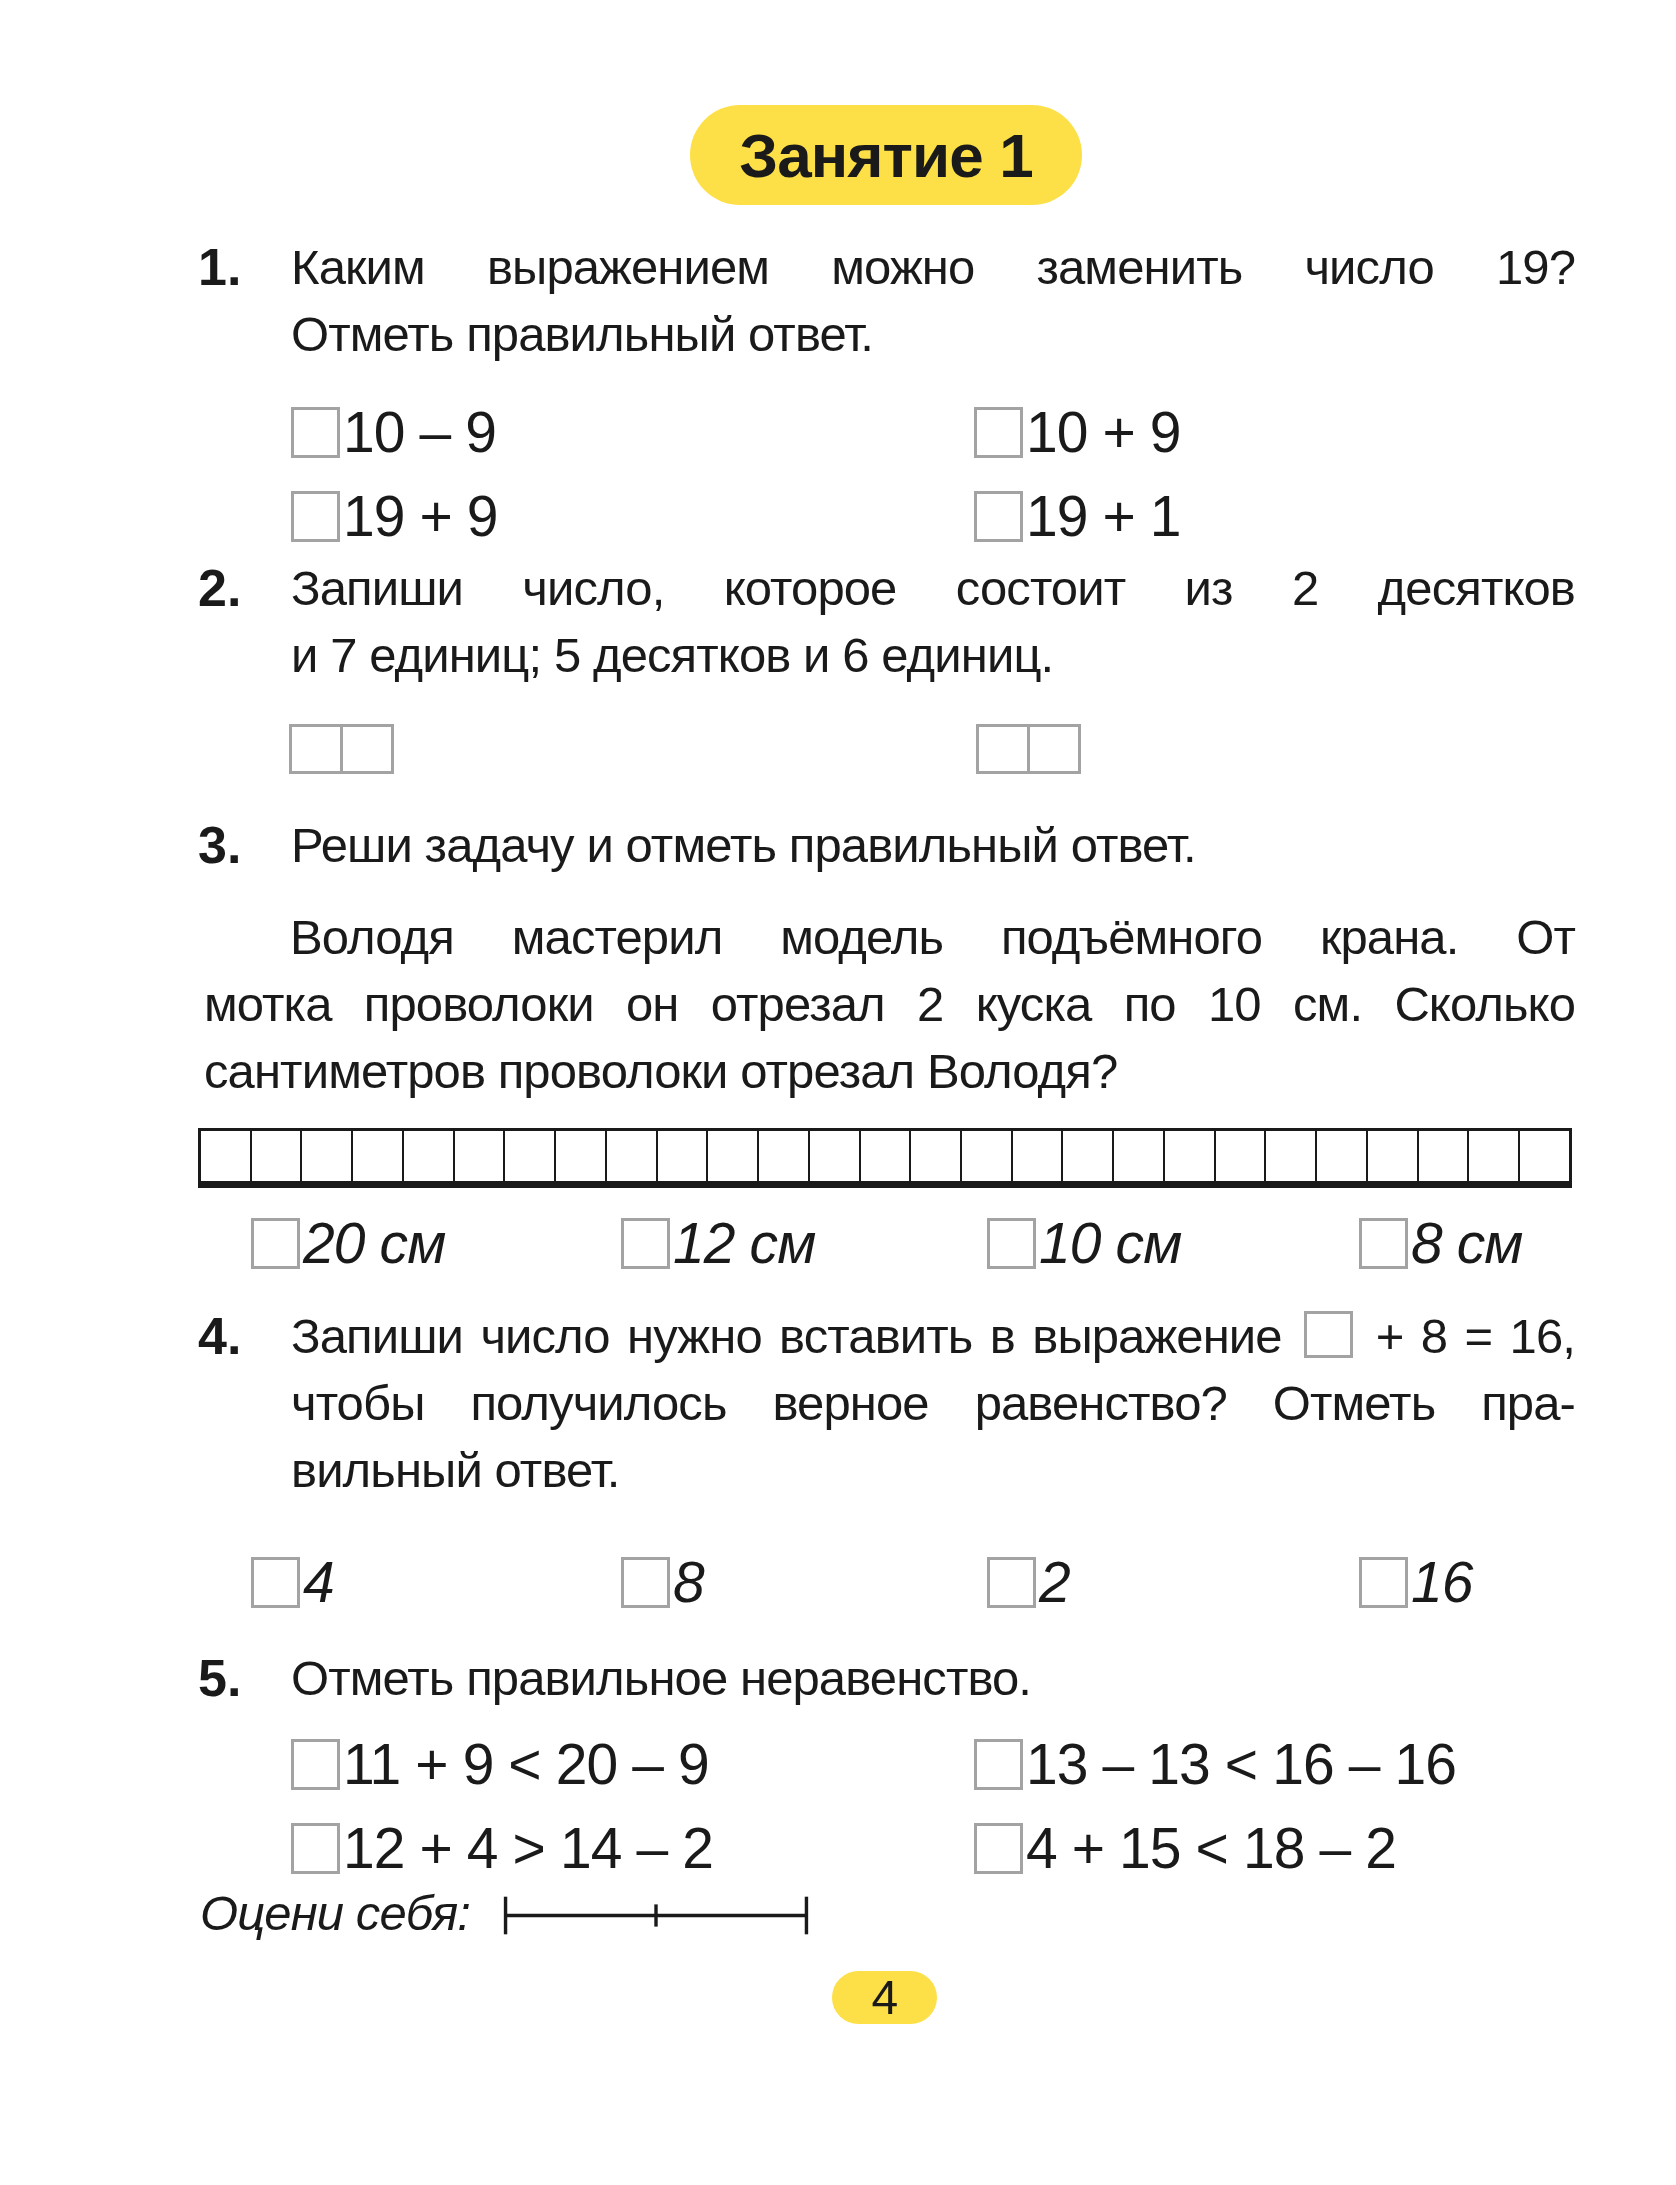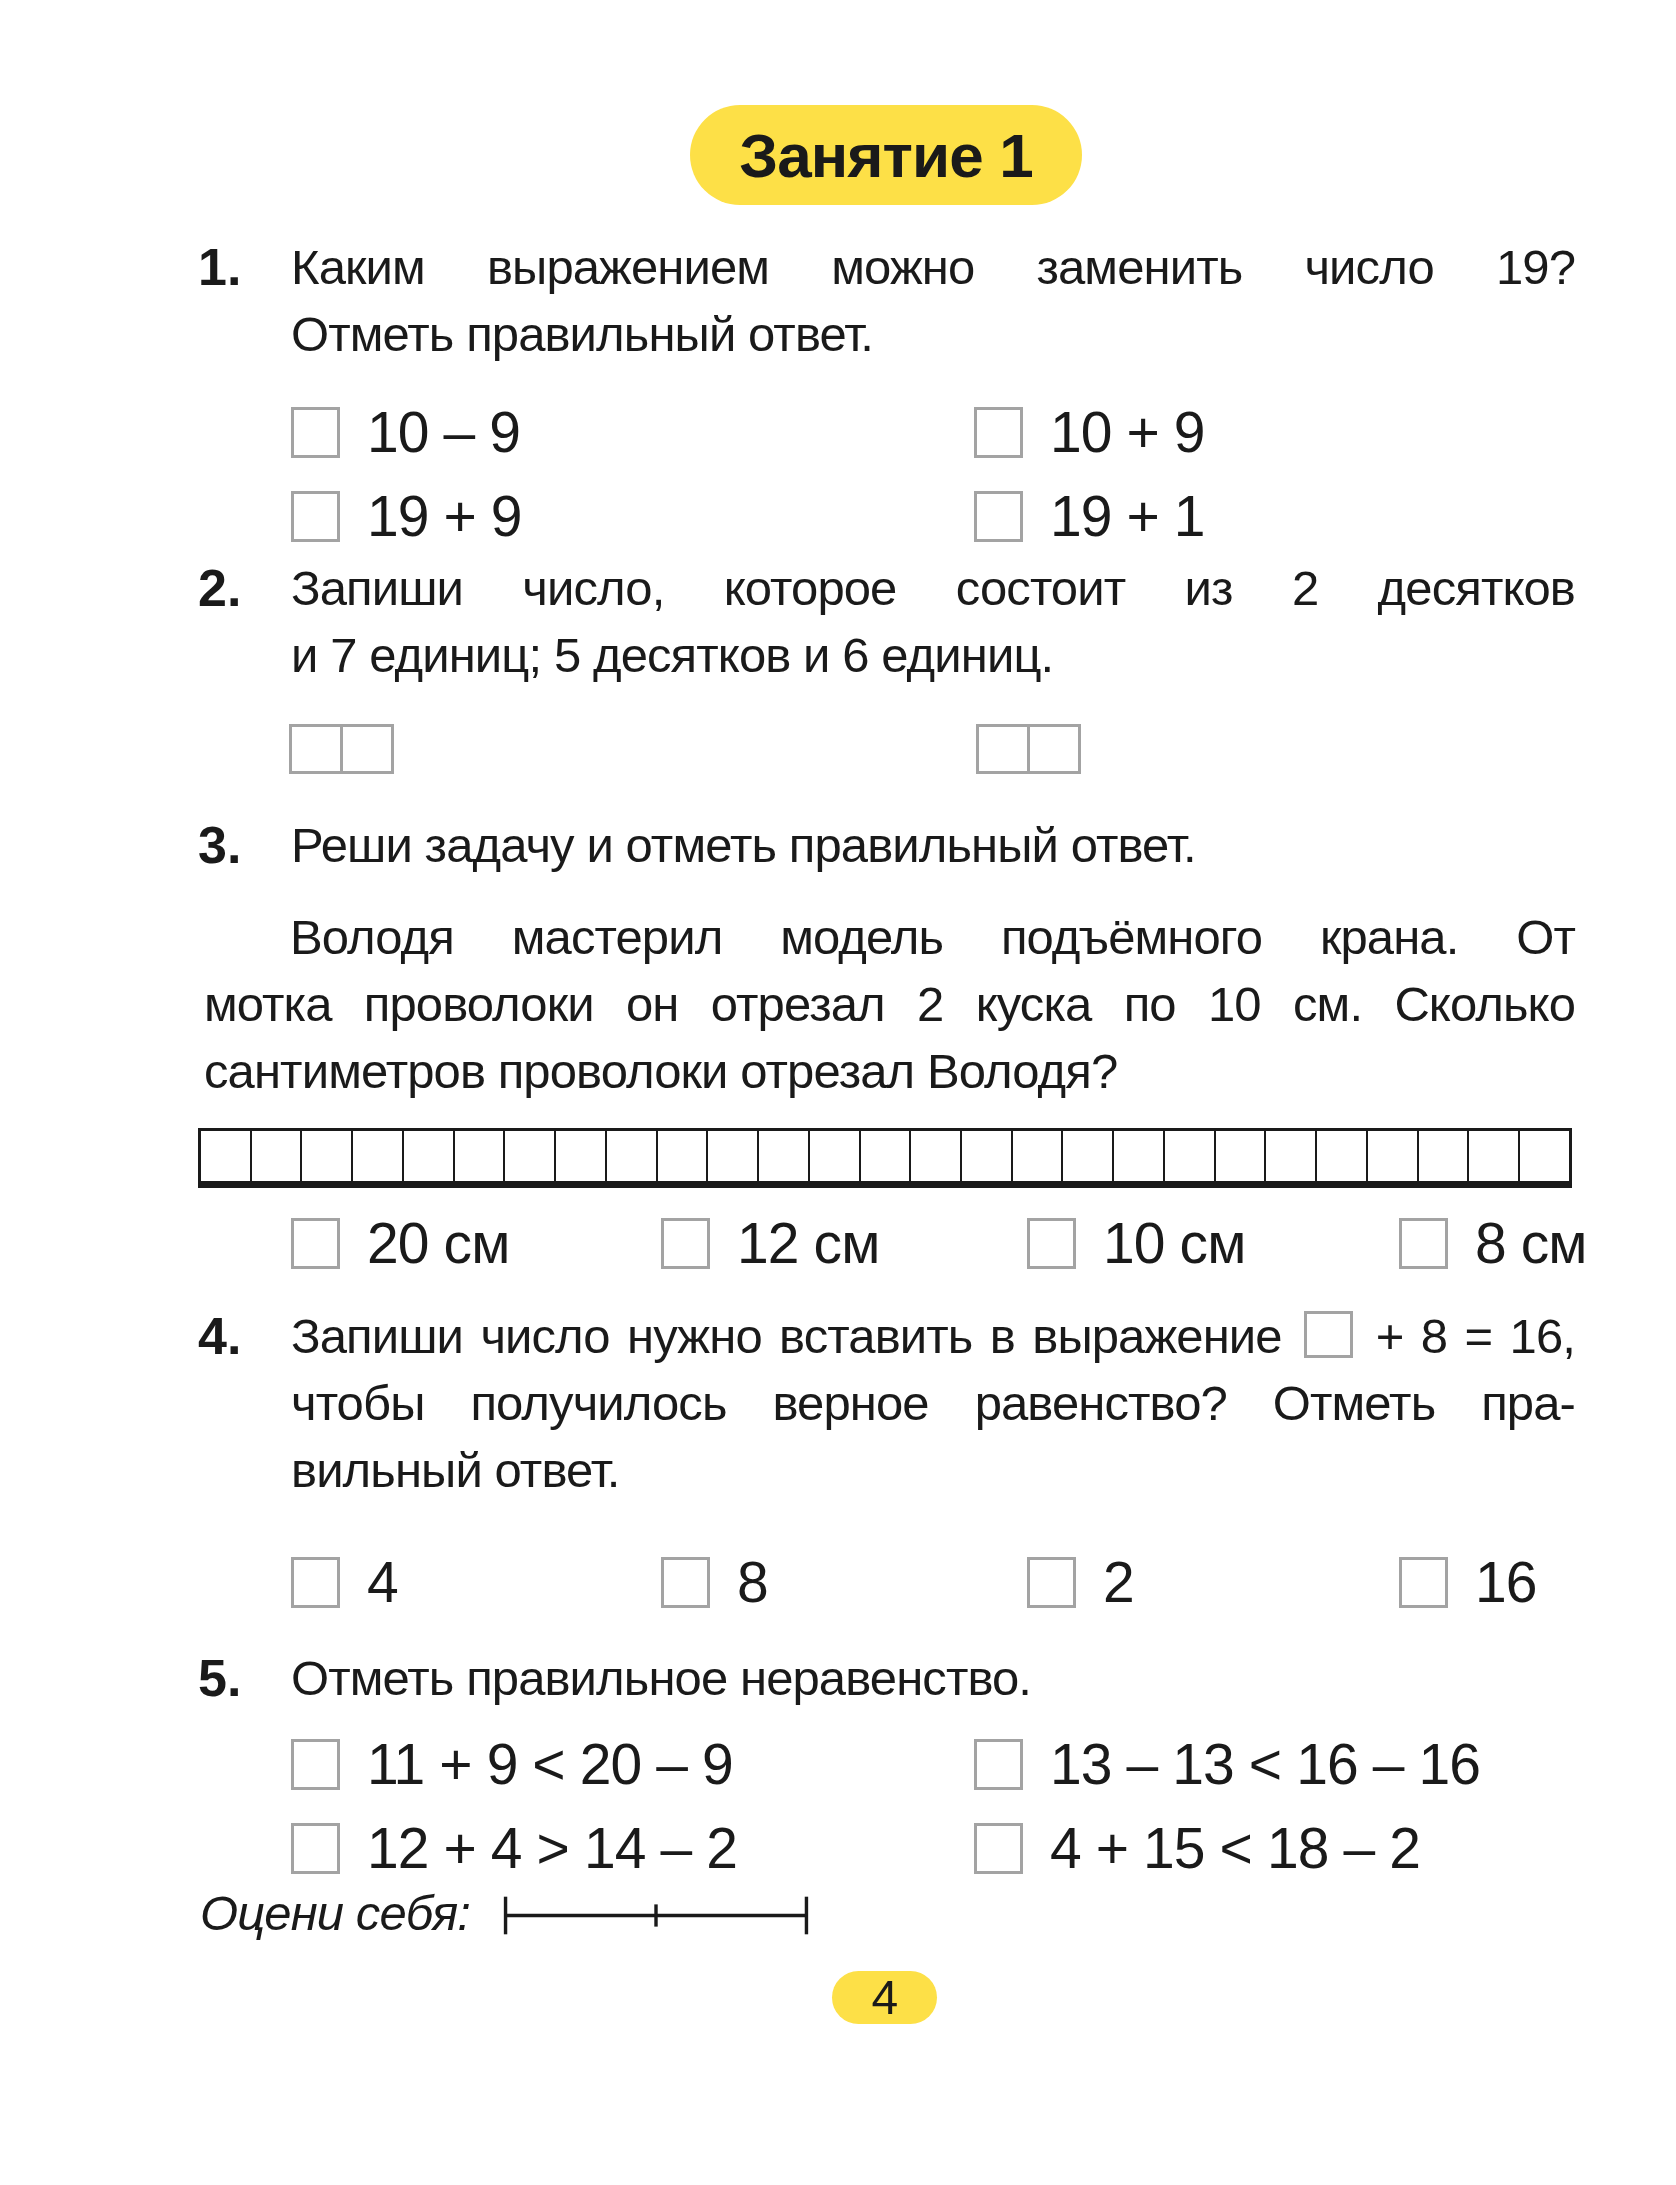--- a/index.html
+++ b/index.html
@@ -18,22 +18,22 @@
   .pagenum-pill { left:832px; top:1971px; width:105px; height:53px; font-size:48px; }
 
   .ex { position:absolute; left:198px; width:1377px; }
   .ex-num { position:absolute; left:0; top:0; font-weight:bold; font-size:52px; line-height:67px; letter-spacing:0; }
   .content { margin-left:93px; }
 
   .line  { font-size:49px; line-height:67px; white-space:nowrap; }
   .jline { font-size:49px; line-height:67px; text-align:justify; text-align-last:justify; text-justify:inter-word; }
 
   .opt-grid2 { display:grid; grid-template-columns:683px auto; row-gap:18px; margin-left:93px; }
-  .opt-grid4 { display:grid; grid-template-columns:370px 366px 372px auto; margin-left:93px; }
-  .opt { display:flex; align-items:center; gap:27px; font-size:57px; line-height:66px; white-space:nowrap; }
+  .opt-grid4 { display:grid; grid-template-columns:370px 366px 372px auto; margin-left:53px;font-style:italic; }
+  .opt { display:flex; align-items:center; gap:3px; font-size:57px; line-height:66px; white-space:nowrap; }
   .cb { width:43px; height:45px; border:3.4px solid #a3a3a3; background:#fff; flex:none; }
 
   .boxes-row { display:flex; gap:582px; margin-left:91px; margin-top:35px; }
   .dbox { display:flex; height:44px; border:3.4px solid #a3a3a3; background:#fff; }
   .dbox .cell { width:48px; height:44px; }
   .dbox .cell:first-child { border-right:3.4px solid #a3a3a3; }
 
   .para { margin-left:6px; width:1371px; margin-top:25px; }
   .para .indent { padding-left:86px; }
 

